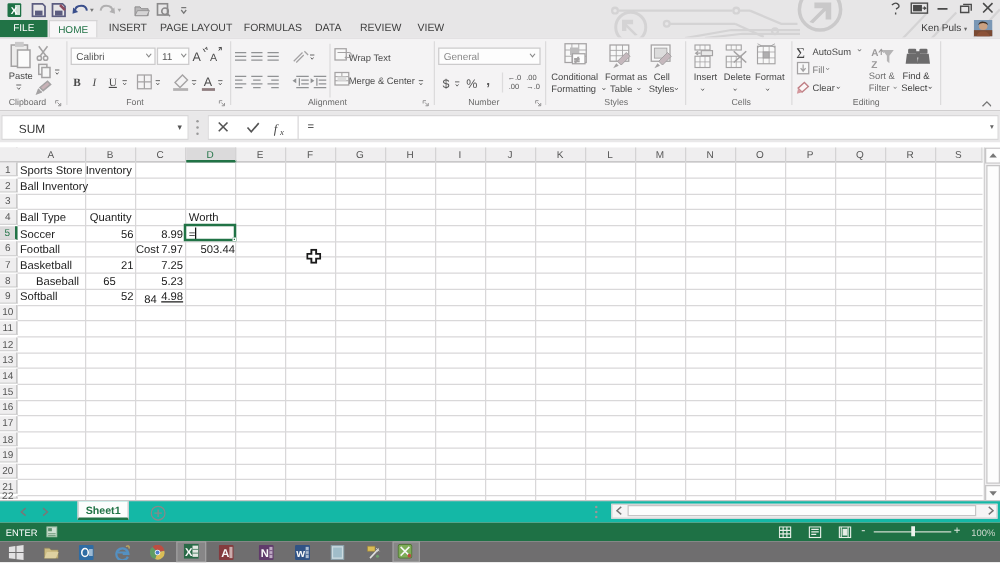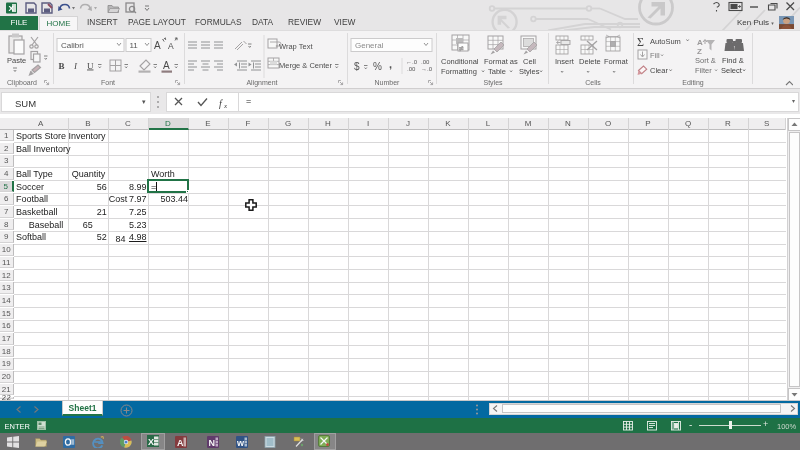--- a/index.html
+++ b/index.html
@@ -18,21 +18,21 @@
 #namebox{position:absolute;left:1px;top:3px;width:150px;height:20px;background:#fff;border:1px solid #d9d8d9}
 #fxbox{position:absolute;left:166px;top:3px;width:633px;height:20px;background:#fff;border:1px solid #d9d8d9}
 
 #sheet{position:absolute;left:0;top:114px;width:800px;height:286px;background:#fff;overflow:hidden}
 #colheads{position:absolute;left:0;top:3.5px;width:786px;height:12.3px;background:#efeeef;border-bottom:1px solid #bdbcbd}
 .ch{position:absolute;top:0;height:12.3px;font-size:8px;color:#555;text-align:center;line-height:12.5px;border-right:1px solid #d4d3d4}
 .rh{position:absolute;left:0;width:13.5px;font-size:8px;color:#555;text-align:center;border-bottom:1px solid #d4d3d4;background:#efeeef}
 #grid{position:absolute;left:14px;top:15.8px;width:772px;height:270.2px}
 .cell{position:absolute;font-size:9px;color:#1c1c1c;white-space:nowrap}
 
-#tabbar{position:absolute;left:0;top:400px;width:800px;height:18px;background:#0369a1;border-top:1px solid #c9c8c9}
+#tabbar{position:absolute;left:0;top:400px;width:800px;height:18px;background:#14b8a6;border-top:1px solid #c9c8c9}
 #statusbar{position:absolute;left:0;top:418px;width:800px;height:14.5px;background:#1e7145}
 #taskbar{position:absolute;left:0;top:432.5px;width:800px;height:17.5px;background:#6f6e6f}
 .ticon{position:absolute;top:3.5px;width:12px;height:12px}
 </style></head>
 <body>
 <div id="app">
 
 <div id="titlebar"></div>
 <div id="tabrow"></div>
 

